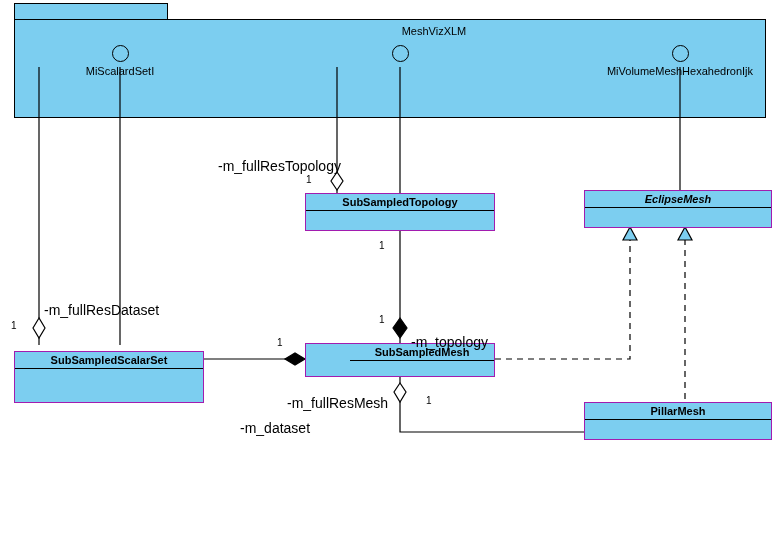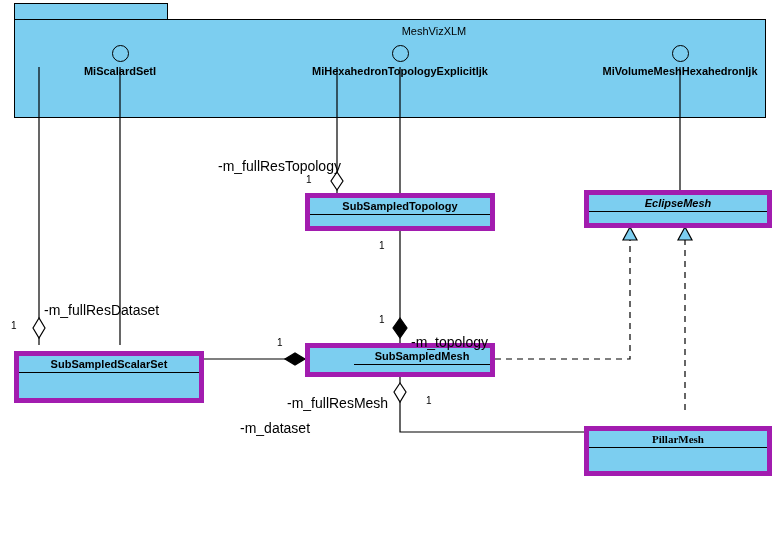--- a/index.html
+++ b/index.html
@@ -54,42 +54,42 @@
     text-align: center;
     font-size: 11px;
     color: #000000;
     margin-left: 44px;
   }
   
   .iface {
     position: absolute;
     text-align: center;
     font-size: 11px;
-    font-weight: bold;
+    font-weight: normal;
     color: #000000;
     white-space: nowrap;
   }
   .iface .ball {
     display: block;
     width: 17px;
     height: 17px;
     border: 1px solid #000000;
     border-radius: 50%;
     background: #7CCEF0;
     margin: 0 auto 3px auto;
     box-sizing: border-box;
   }
   .iface .iname {
     display: block;
   }
   
   .cls {
     position: absolute;
     background: #7CCEF0;
-    border: 5px solid #a21caf;
+    border: 1px solid #a21caf;
     box-sizing: border-box;
   }
   .cls .hdr {
     height: 17px;
     line-height: 17px;
     text-align: center;
     font-size: 11px;
     font-weight: bold;
     color: #000000;
     border-bottom: 1px solid #000000;
@@ -164,21 +164,20 @@
     <polygon points="685,227 678,240 692,240" fill="#7CCEF0" stroke="#000000" stroke-width="1.2"></polygon>
   </svg>
 
   <div class="iface" style="left:45px; top:45px; width:150px;">
     <span class="ball"></span>
     <span class="iname">MiScalardSetI</span>
   </div>
 
   <div class="iface" style="left:285px; top:45px; width:230px;">
     <span class="ball"></span>
-    <span class="iname">MiHexahedronTopologyExplicitIjk</span>
   </div>
 
   <div class="iface" style="left:570px; top:45px; width:220px;">
     <span class="ball"></span>
     <span class="iname">MiVolumeMeshHexahedronIjk</span>
   </div>
 
   <div class="cls" style="left:305px; top:193px; width:190px; height:38px;">
     <div class="hdr">SubSampledTopology</div>
     <div class="body"></div>
@@ -192,21 +191,21 @@
   <div class="cls" style="left:14px; top:351px; width:190px; height:52px;">
     <div class="hdr">SubSampledScalarSet</div>
     <div class="body"></div>
   </div>
 
   <div class="cls" style="left:305px; top:343px; width:190px; height:34px;padding-left:44px;">
     <div class="hdr">SubSampledMesh</div>
     <div class="body"></div>
   </div>
 
-  <div class="cls" style="left:584px; top:426px; width:188px; height:50px;font-family:Liberation Serif, serif;">
+  <div class="cls" style="left:584px; top:402px; width:188px; height:38px;">
     <div class="hdr">PillarMesh</div>
     <div class="body"></div>
   </div>
 
   <div class="lbl" style="left:218px; top:158px;">-m_fullResTopology</div>
   <div class="mult" style="left:306px; top:174px;">1</div>
 
   <div class="lbl" style="left:44px; top:302px;">-m_fullResDataset</div>
   <div class="mult" style="left:11px; top:320px;">1</div>
 

